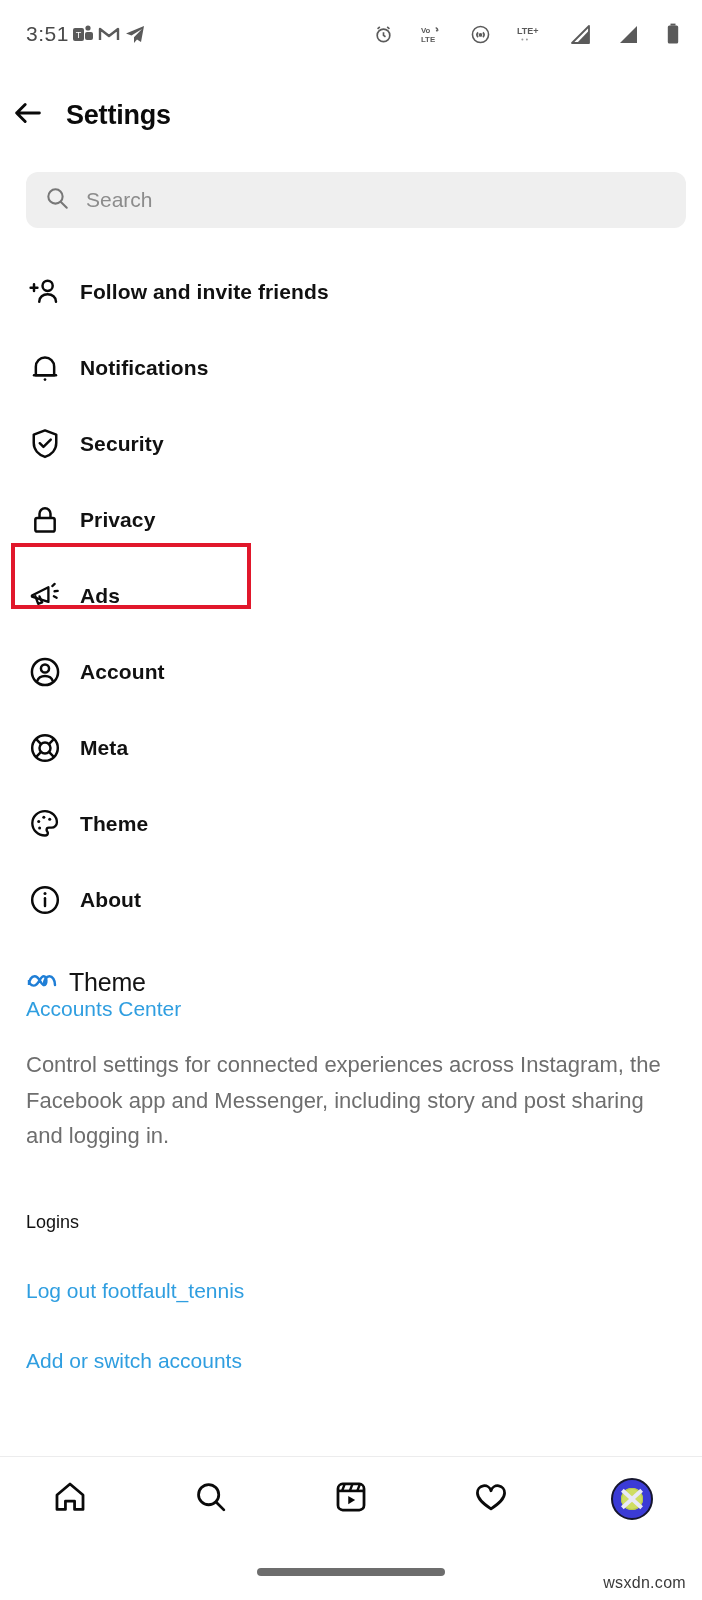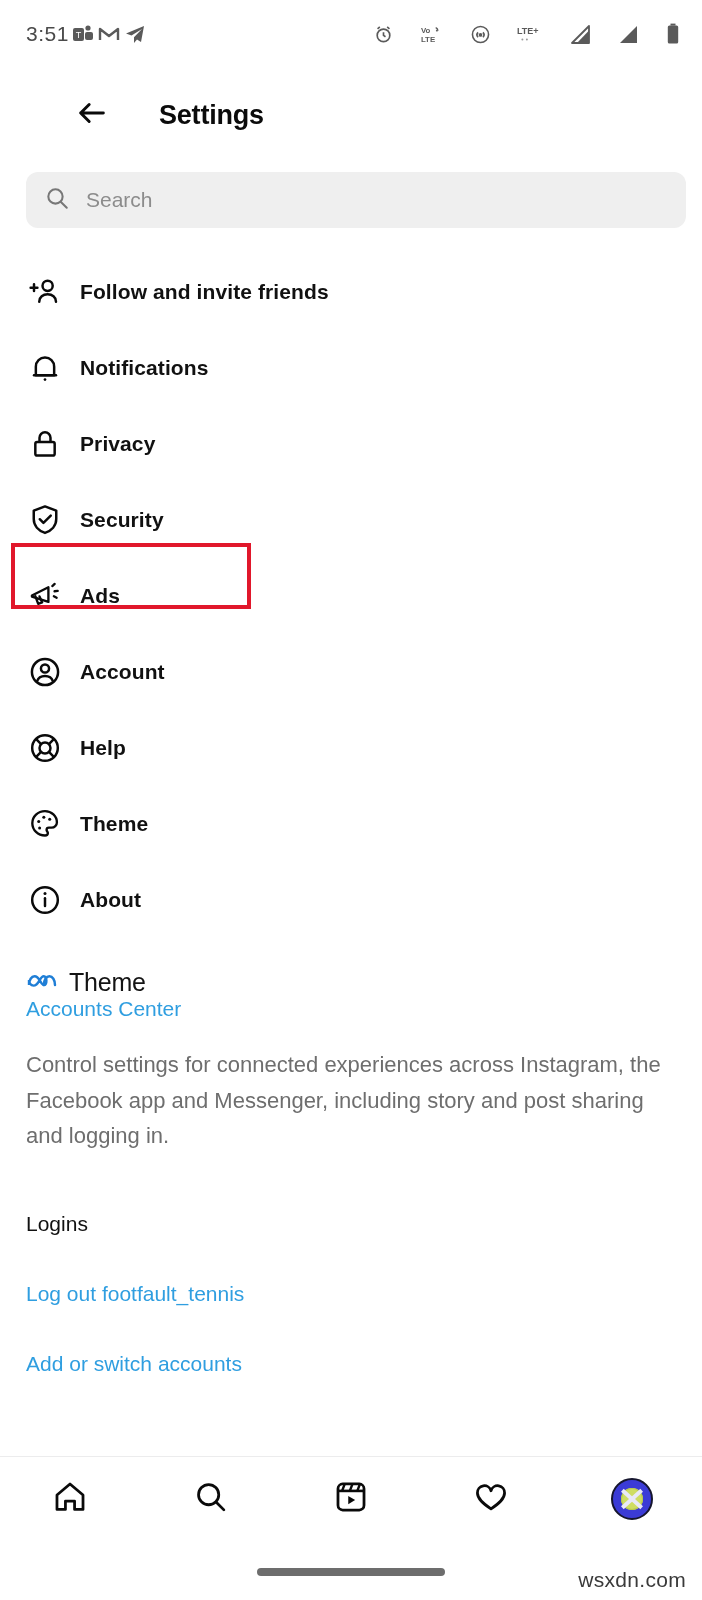--- a/index.html
+++ b/index.html
@@ -23,23 +23,22 @@
   .status-left{ display:flex; gap:2px; }
   .status-right{ display:flex; align-items:center; gap:26px; }
   .clock{ font-size:21px; color:#4a4a4a; letter-spacing:.5px; font-family:"Liberation Sans",sans-serif;}
   .sicon{ display:block; color:#5a5a5a; }
 
   
   .header{
     height:86px;
     display:flex;
     align-items:center;
-    padding-left:38px;
-    gap:47px;
-    margin-left:34px;
+    padding-left:8px;
+    gap:18px;
   }
   .back-btn{ width:40px;height:40px;display:flex;align-items:center;justify-content:center;cursor:pointer;}
   .page-title{ font-size:27px; font-weight:bold; letter-spacing:-0.2px; color:#0b0b0b;}
 
   
   .search-wrap{ padding:14px 16px 0 26px;}
   .search-box{
     height:56px;
     background:#efefef;
     border-radius:12px;
@@ -87,21 +86,21 @@
   .meta-desc{
     margin-top:26px;
     font-size:22px;
     line-height:1.62;
     color:#6e6e6e;
     max-width:645px;
   }
 
   
   .logins{ padding:0 26px; margin-top:58px;}
-  .logins-head{ font-size:21px; color:#111; }
+  .logins-head{ font-size:18px; color:#111; }
   .logins .link-blue{ margin-top:46px; }
 
   
   .bottom-nav{
     position:absolute;
     left:0; right:0;
     bottom:60px;
     height:84px;
     border-top:1px solid #ececed;
     display:flex;
@@ -129,21 +128,21 @@
   .home-indicator{
     position:absolute;
     left:50%; transform:translateX(-50%);
     bottom:24px;
     width:188px;height:8px;border-radius:4px;
     background:#6d6d6d;
   }
   .watermark{
     position:absolute;
     right:16px; bottom:8px;
-    font-size:21px;
+    font-size:16px;
     color:#3a3a3a;
     letter-spacing:.3px;
   }
 </style>
 </head>
 <body>
 
 <div class="statusbar">
   <div class="status-left">
     <span class="clock">3:51</span>
@@ -268,36 +267,36 @@
         <path d="M6 18.6c0-6 0-5 0-6.6a7 7 0 0 1 14 0c0 1.6 0 .6 0 6.6z"></path>
         <path d="M4.6 18.6h16.8"></path>
         <circle cx="13" cy="21.8" r="1.05" fill="#0a0a0a" stroke="none"></circle>
       </svg>
     </span>
     <span class="menu-label">Notifications</span>
   </div>
 
   <div class="menu-item">
     <span class="menu-icon">
+      <svg width="34" height="34" viewBox="0 0 26 26" fill="none" stroke="#0a0a0a" stroke-width="1.9" stroke-linecap="round" stroke-linejoin="round">
+        <path d="M13 2.6 4.4 5.8v6.5c0 5 3.6 8.9 8.6 10.6 5-1.7 8.6-5.6 8.6-10.6V5.8z"></path>
+        <path d="M9 12.4l2.8 2.8L17.4 9.7"></path>
+      </svg>
+    </span>
+    <span class="menu-label">Security</span>
+  </div>
+
+  <div class="menu-item">
+    <span class="menu-icon">
       <svg width="34" height="34" viewBox="0 0 26 26" fill="none" stroke="#0a0a0a" stroke-width="1.9" stroke-linejoin="round">
         <rect x="5.6" y="11.4" width="14.8" height="10.4" rx="1.4"></rect>
         <path d="M8.8 11.4V8.2a4.2 4.2 0 0 1 8.4 0v3.2"></path>
       </svg>
     </span>
     <span class="menu-label">Privacy</span>
-  </div>
-
-  <div class="menu-item">
-    <span class="menu-icon">
-      <svg width="34" height="34" viewBox="0 0 26 26" fill="none" stroke="#0a0a0a" stroke-width="1.9" stroke-linecap="round" stroke-linejoin="round">
-        <path d="M13 2.6 4.4 5.8v6.5c0 5 3.6 8.9 8.6 10.6 5-1.7 8.6-5.6 8.6-10.6V5.8z"></path>
-        <path d="M9 12.4l2.8 2.8L17.4 9.7"></path>
-      </svg>
-    </span>
-    <span class="menu-label">Security</span>
   </div>
 
   <div class="menu-item">
     <span class="menu-icon">
       <svg width="34" height="34" viewBox="0 0 26 26" fill="none" stroke="#0a0a0a" stroke-width="1.8" stroke-linecap="round" stroke-linejoin="round">
         <path d="M3 12.6 15.6 6.3v11.2L3 13.4z"></path>
         <path d="M5.6 13.1 7.8 19l3-1.1-2-4.6"></path>
         <path d="M18.6 5.4l1.8-1.6M20.3 9.4l2.4-.3M19.8 13.2l2.1 1.1"></path>
       </svg>
     </span>
@@ -316,21 +315,21 @@
   </div>
 
   <div class="menu-item">
     <span class="menu-icon">
       <svg width="34" height="34" viewBox="0 0 26 26" fill="none" stroke="#0a0a0a" stroke-width="1.9">
         <circle cx="13" cy="13" r="9.8"></circle>
         <circle cx="13" cy="13" r="4.2"></circle>
         <path d="M6.1 6.1l3.9 3.9M19.9 6.1l-3.9 3.9M6.1 19.9l3.9-3.9M19.9 19.9l-3.9-3.9"></path>
       </svg>
     </span>
-    <span class="menu-label">Help</span>
+    <span class="menu-label">Meta</span>
   </div>
 
   <div class="menu-item">
     <span class="menu-icon">
       <svg width="34" height="34" viewBox="0 0 26 26" fill="none" stroke="#0a0a0a" stroke-width="1.8" stroke-linecap="round" stroke-linejoin="round">
         <path d="M13 3.2C7.6 3.2 3.3 7.2 3.3 12.4c0 5.2 4.3 9.4 9.7 9.4 1.5 0 2.2-1 2.2-1.9 0-1-1-1.4-1-2.4 0-.9.8-1.7 1.8-1.7h2c2.2 0 4.1-1.8 4.1-4 0-4.8-4.1-8.6-9.1-8.6z"></path>
         <circle cx="8.2" cy="11" r="1.15" fill="#0a0a0a" stroke="none"></circle>
         <circle cx="12.1" cy="7.9" r="1.15" fill="#0a0a0a" stroke="none"></circle>
         <circle cx="16.6" cy="9.3" r="1.15" fill="#0a0a0a" stroke="none"></circle>
         <circle cx="8.9" cy="16" r="1.15" fill="#0a0a0a" stroke="none"></circle>

